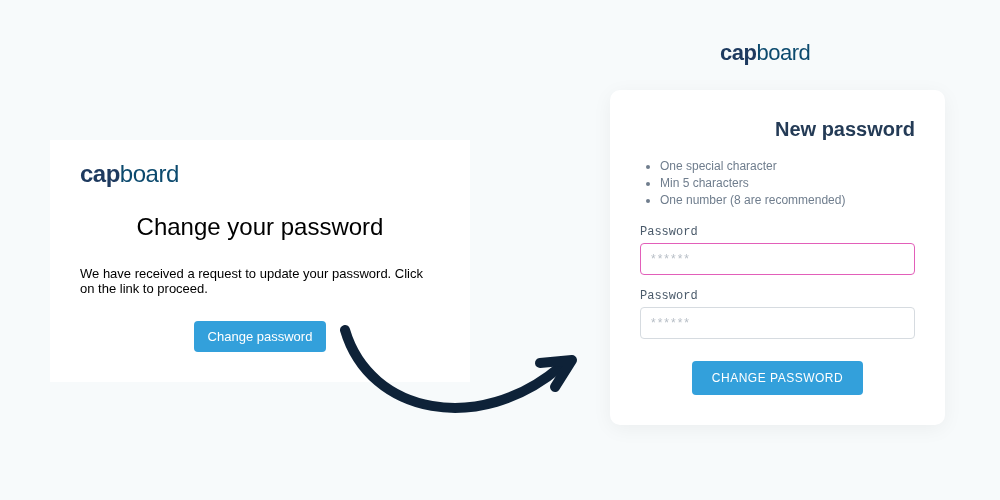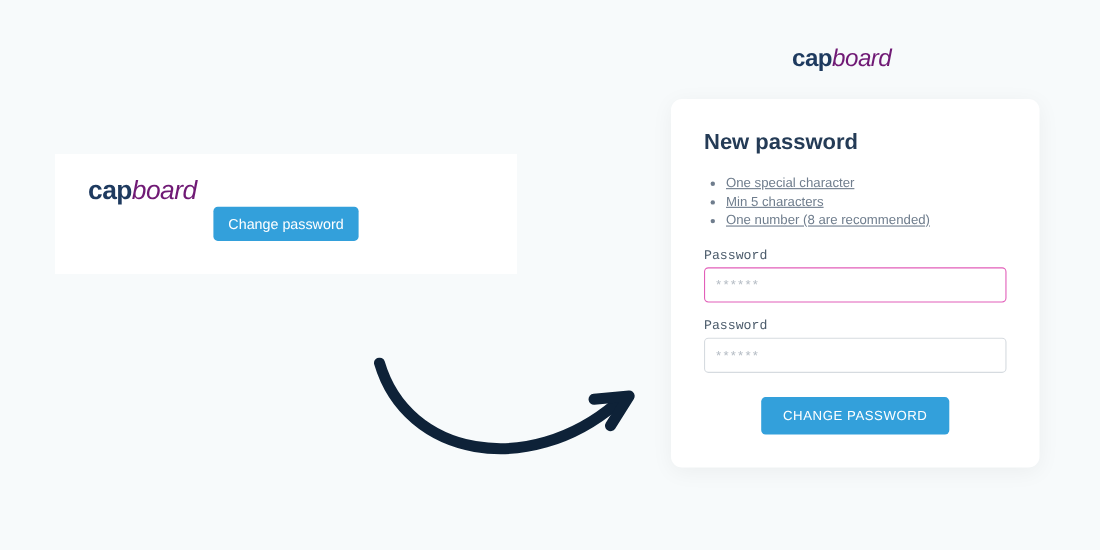--- a/index.html
+++ b/index.html
@@ -20,21 +20,21 @@
     width: 420px;
     background: #ffffff;
     padding: 20px 30px 30px 30px;
   }
   .logo {
     font-size: 24px;
     font-weight: 400;
     letter-spacing: -0.5px;
   }
   .logo .cap { color: #1e3a5f; font-weight: 700; }
-  .logo .board { color: #701a75; font-weight: 400; font-style: italic; }
+  .logo .board { color: #0c4a6e; font-weight: 400; }
   .email-title {
     text-align: center;
     font-size: 24px;
     color: #000;
     font-weight: 400;
     margin: 25px 0 25px 0;
   }
   .email-body {
     font-size: 13px;
     color: #000;
@@ -72,42 +72,41 @@
     position: absolute;
     left: 610px;
     top: 90px;
     width: 335px;
     background: #ffffff;
     border-radius: 10px;
     padding: 28px 30px 30px 30px;
     box-shadow: 0 4px 20px rgba(0,0,0,0.05);
   }
   .form-title {
-    text-align: left;
+    text-align: right;
     color: #243b56;
     font-size: 20px;
     font-weight: 700;
     margin-bottom: 18px;
   }
   .req-title {
     color: #243b56;
     font-size: 15px;
     font-weight: 700;
     margin-bottom: 8px;
   }
   .req-list {
     list-style: disc;
     padding-left: 20px;
     margin-bottom: 18px;
   }
   .req-list li {
     font-size: 12px;
     color: #6f7d8d;
     margin-bottom: 3px;
-    text-decoration: underline;
   }
   .field-label {
     font-size: 12px;
     color: #4a5a6a;
     margin-bottom: 4px;
     font-family: Liberation Mono, monospace;
   }
   .pw-input {
     width: 100%;
     height: 32px;
@@ -138,20 +137,22 @@
     cursor: pointer;
   }
 </style>
 </head>
 <body>
 
 <div class="email-card">
   <div class="logo">
     <span class="cap">cap</span><span class="board">board</span>
   </div>
+  <h1 class="email-title">Change your password</h1>
+  <p class="email-body">We have received a request to update your password. Click on the link to proceed.</p>
   <button class="email-btn">Change password</button>
 </div>
 
 <div class="arrow-wrap">
   <svg width="255" height="150" viewBox="0 0 255 150">
     <path d="M 15 5 C 40 90, 150 110, 230 42" stroke="#0e2238" stroke-width="10" fill="none" stroke-linecap="round"></path>
     <path d="M 210 38 L 242 35 L 225 62" stroke="#0e2238" stroke-width="10" fill="none" stroke-linecap="round" stroke-linejoin="round"></path>
   </svg>
 </div>
 

